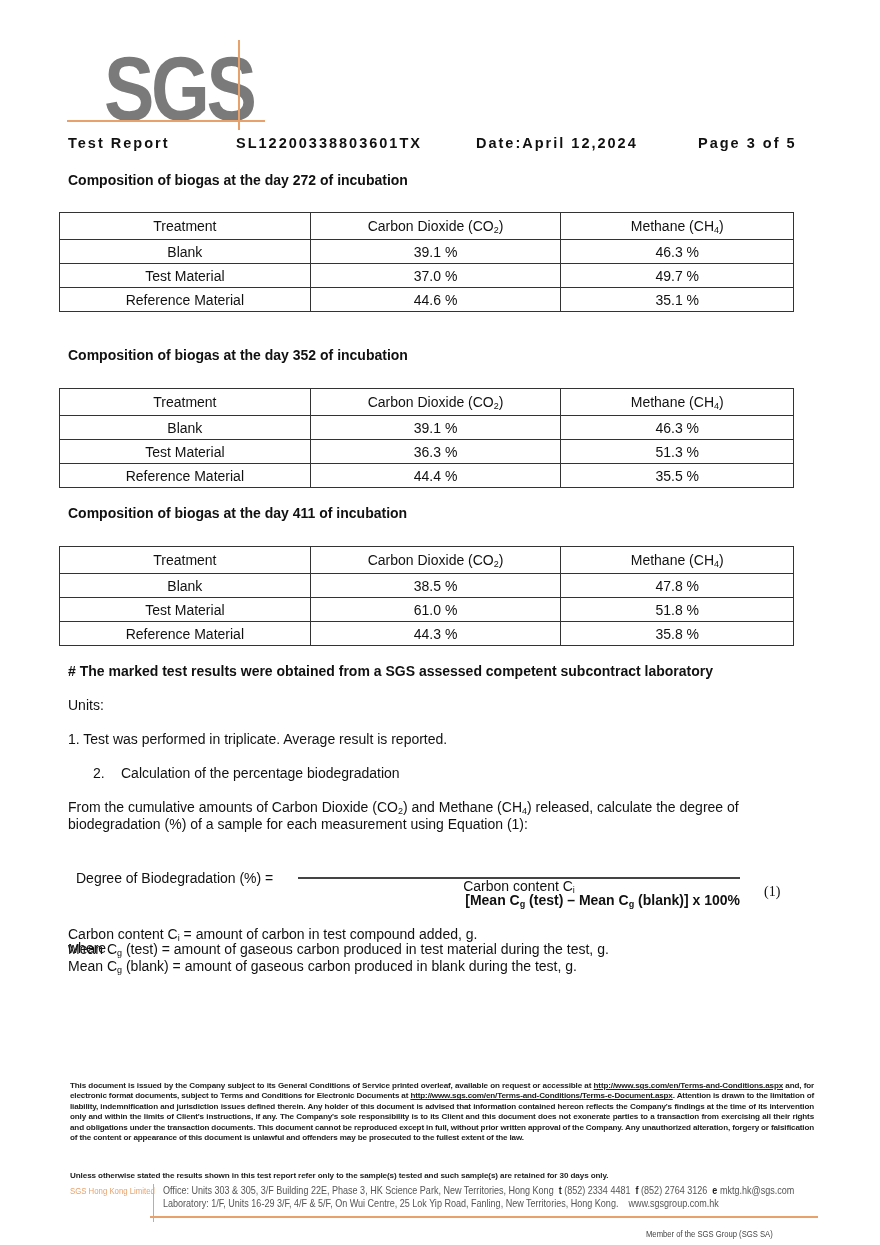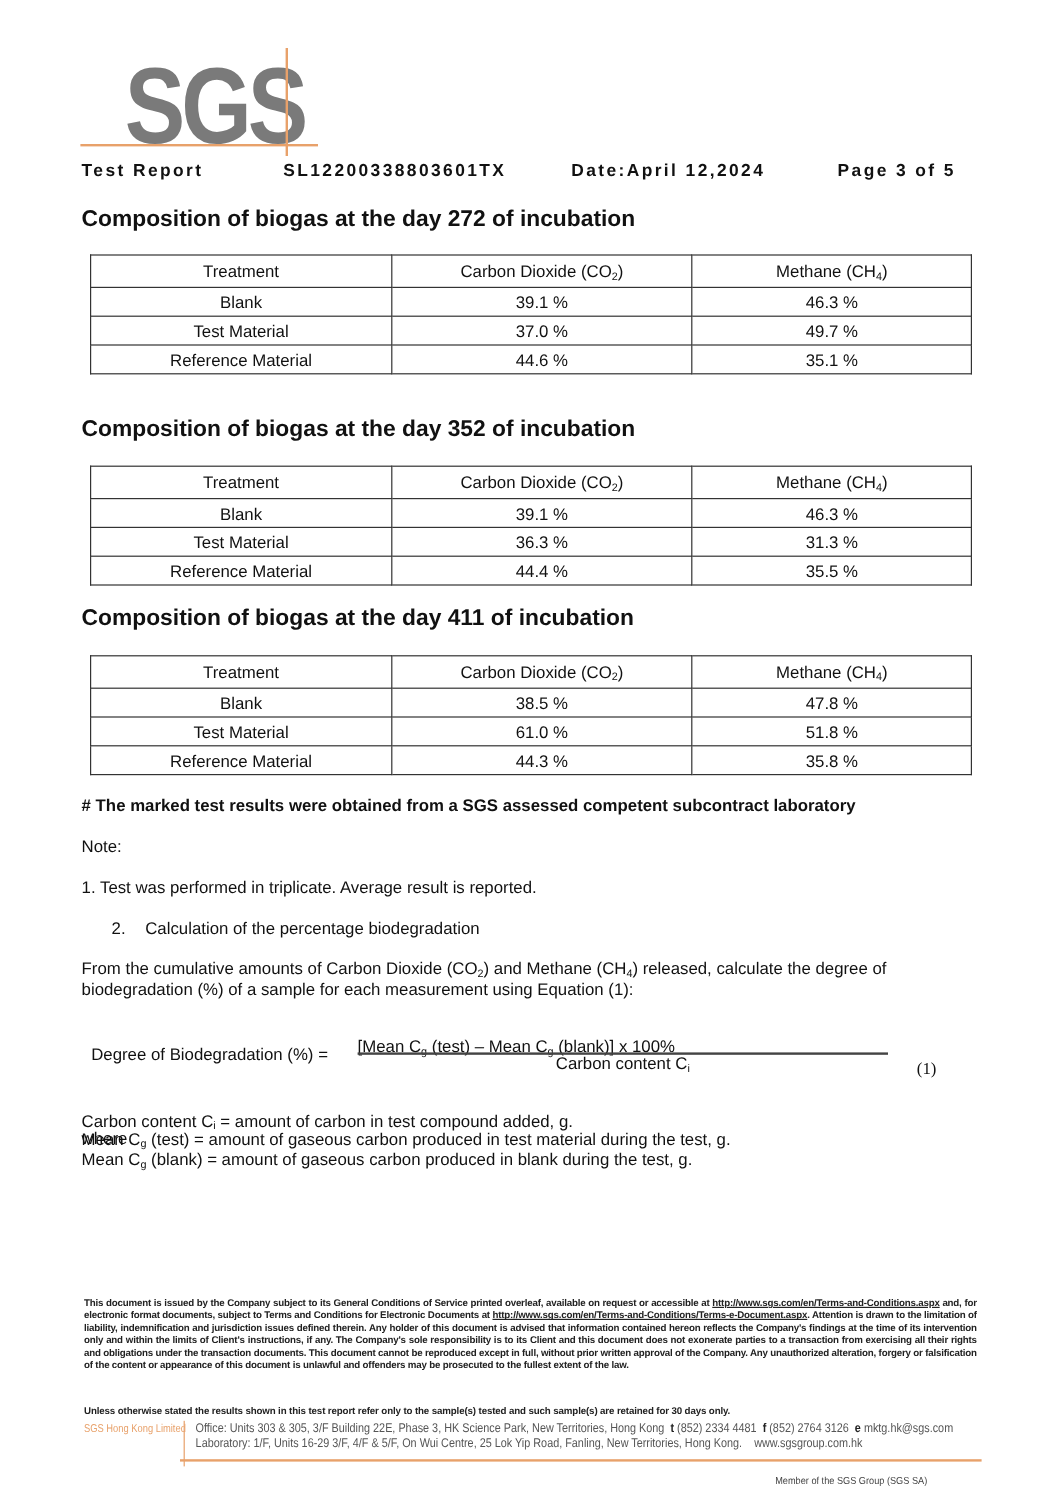--- a/index.html
+++ b/index.html
@@ -9,36 +9,36 @@
 
   
   #logo-text { left: 104px; top: 44px; font-family: "Liberation Sans", sans-serif; font-weight: bold;
     font-size: 90px; color: #7a7a7a; letter-spacing: -4px; line-height: 90px; transform: scaleX(0.84); transform-origin: left top; }
   #logo-hline { left: 67px; top: 120px; width: 198px; height: 1.5px; background: #e8a16a; }
   #logo-vline { left: 238px; top: 40px; width: 1.5px; height: 90px; background: #e8a16a; }
 
   
   .hdr { top: 135px; font-size: 14.5px; font-weight: bold; letter-spacing: 2px; color: #111; }
 
-  .section-title { left: 68px; font-size: 19px; font-weight: bold; color: #111; }
+  .section-title { left: 68px; font-size: 14px; font-weight: bold; color: #111; }
 
-  table.bio { position: absolute; left: 75px; width: 735px; border-collapse: collapse; font-size: 14px; }
+  table.bio { position: absolute; left: 59px; width: 735px; border-collapse: collapse; font-size: 14px; }
   table.bio td, table.bio th { border: 1.5px solid #333; text-align: center; font-weight: normal; color: #111; }
   table.bio th { height: 27px; }
   table.bio td { height: 24px; }
   table.bio col.c1 { width: 248px; }
   table.bio col.c2 { width: 248px; }
   table.bio col.c3 { width: 230px; }
   sub.small { font-size: 9px; vertical-align: -2px; }
 
   .p { left: 68px; font-size: 14px; color: #111; line-height: 17px; }
   .bold { font-weight: bold; text-align: center; }
 
   #eq-label { left: 76px; top: 870px; font-size: 14px; }
-  #eq-numer { left: 298px; top: 864px; width: 442px; text-align: left; font-size: 14px; }
+  #eq-numer { left: 298px; top: 892px; width: 442px; text-align: right; font-size: 14px; font-weight: bold; }
   #eq-bar { left: 298px; top: 877px; width: 442px; height: 1.5px; background: #444; }
   #eq-denom { left: 298px; top: 878px; width: 442px; text-align: center; font-size: 14px; }
   #eq-index { left: 764px; top: 884px; font-family: "Liberation Serif", serif; font-size: 14px; }
 
   
   #disclaimer { left: 70px; top: 1081px; width: 744px; font-size: 8.1px; line-height: 10.4px; text-align: justify; font-weight: bold; color: #222; letter-spacing: -0.15px; }
   #disclaimer a { color: #222; text-decoration: underline; }
   #retention { left: 70px; top: 1158px; font-size: 8.1px; font-weight: bold; color: #222; letter-spacing: -0.1px; margin-top: 13px; }
   #company { left: 70px; top: 1185px; font-size: 9.5px; color: #e8a16a; transform: scaleX(0.82); transform-origin: left top; }
   #addr-vline { left: 153px; top: 1184px; width: 1px; height: 38px; background: #e8a16a; }
@@ -106,21 +106,21 @@
     <th><span>Methane (CH</span><sub class="small">4</sub><span>)</span></th>
   </tr>
   <tr>
     <td>Blank</td>
     <td>39.1 %</td>
     <td>46.3 %</td>
   </tr>
   <tr>
     <td>Test Material</td>
     <td>36.3 %</td>
-    <td>31.3 %</td>
+    <td>51.3 %</td>
   </tr>
   <tr>
     <td>Reference Material</td>
     <td>44.4 %</td>
     <td>35.5 %</td>
   </tr>
 </tbody>
   </table>
 
 <div class="abs section-title" style="top:505px;">Composition of biogas at the day 411 of incubation</div>
@@ -148,21 +148,21 @@
   </tr>
   <tr>
     <td>Reference Material</td>
     <td>44.3 %</td>
     <td>35.8 %</td>
   </tr>
 </tbody>
   </table>
 
 <div class="abs p bold" style="top:663px;"># The marked test results were obtained from a SGS assessed competent subcontract laboratory</div>
-<div class="abs p" style="top:697px;">Note:</div>
+<div class="abs p" style="top:697px;">Units:</div>
 <div class="abs p" style="top:731px;">1. Test was performed in triplicate. Average result is reported.</div>
 <div class="abs p" style="top:765px; left:93px;">2.</div>
 <div class="abs p" style="top:765px; left:121px;">Calculation of the percentage biodegradation</div>
 <div class="abs p" style="top:799px; white-space:nowrap;"><span>From the cumulative amounts of Carbon Dioxide (CO</span><sub class="small">2</sub><span>) and Methane (CH</span><sub class="small">4</sub><span>) released, calculate the degree of</span></div>
 <div class="abs p" style="top:816px;">biodegradation (%) of a sample for each measurement using Equation (1):</div>
 
 <div id="eq-label" class="abs">Degree of Biodegradation (%) =</div>
 <div id="eq-numer" class="abs"><span>[Mean C</span><sub class="small">g</sub><span> (test) – Mean C</span><sub class="small">g</sub><span> (blank)] x 100%</span></div>
 <div id="eq-bar" class="abs"></div>
 <div id="eq-denom" class="abs"><span>Carbon content C</span><sub class="small">i</sub></div>

